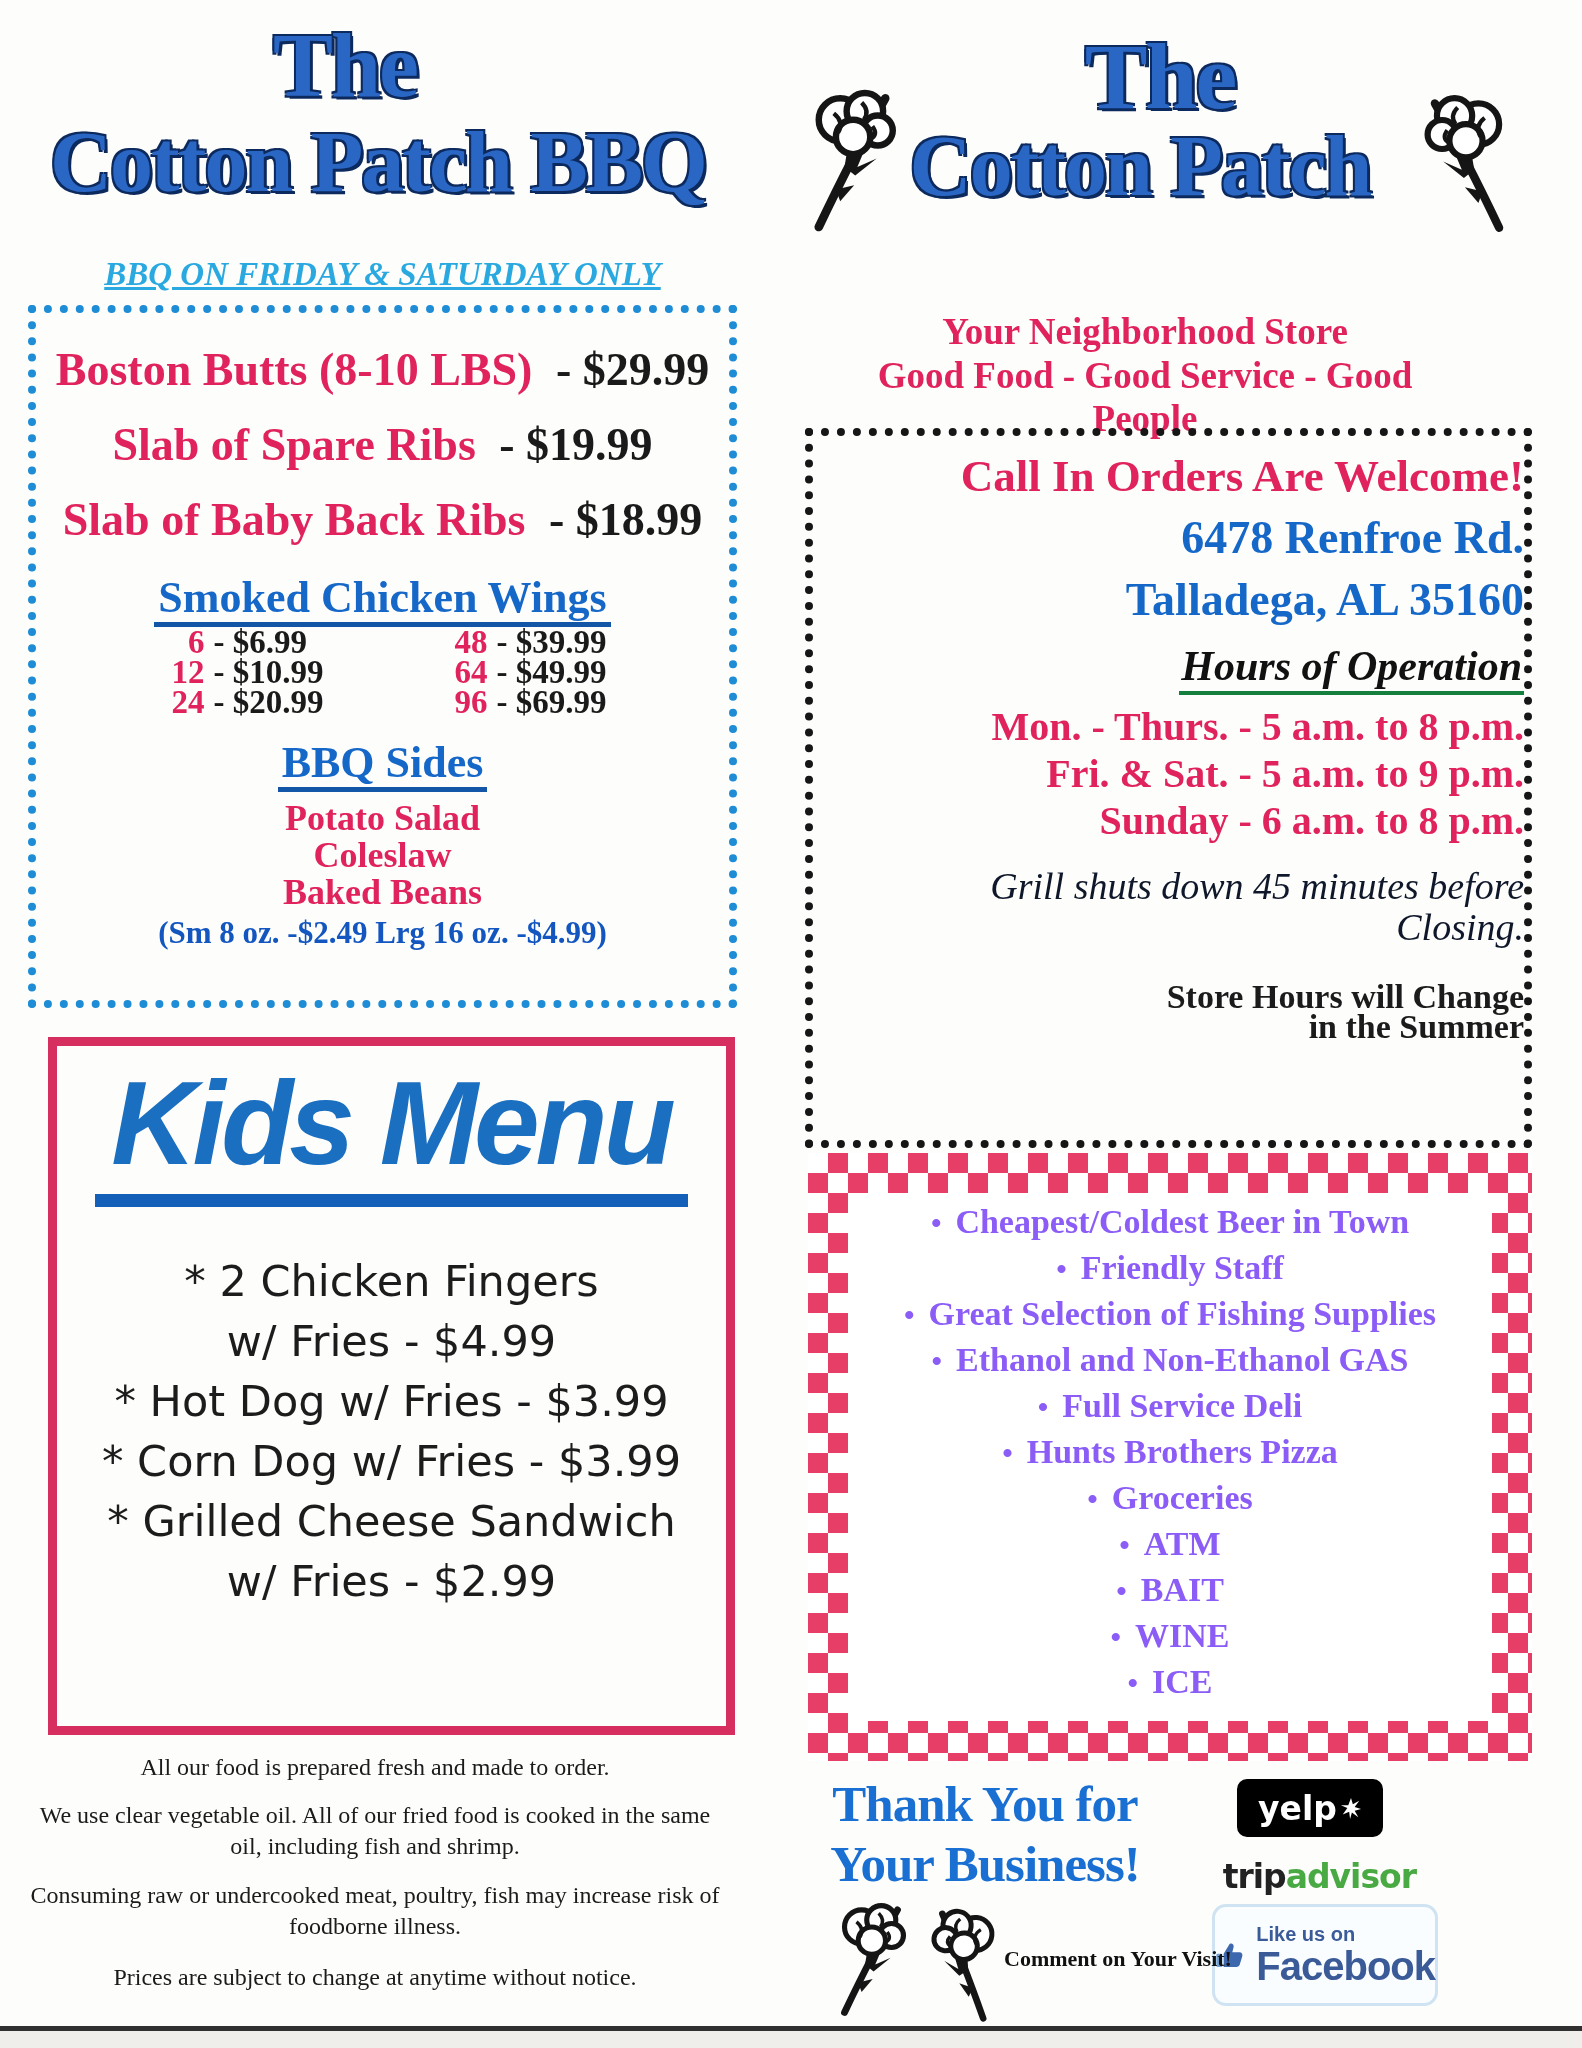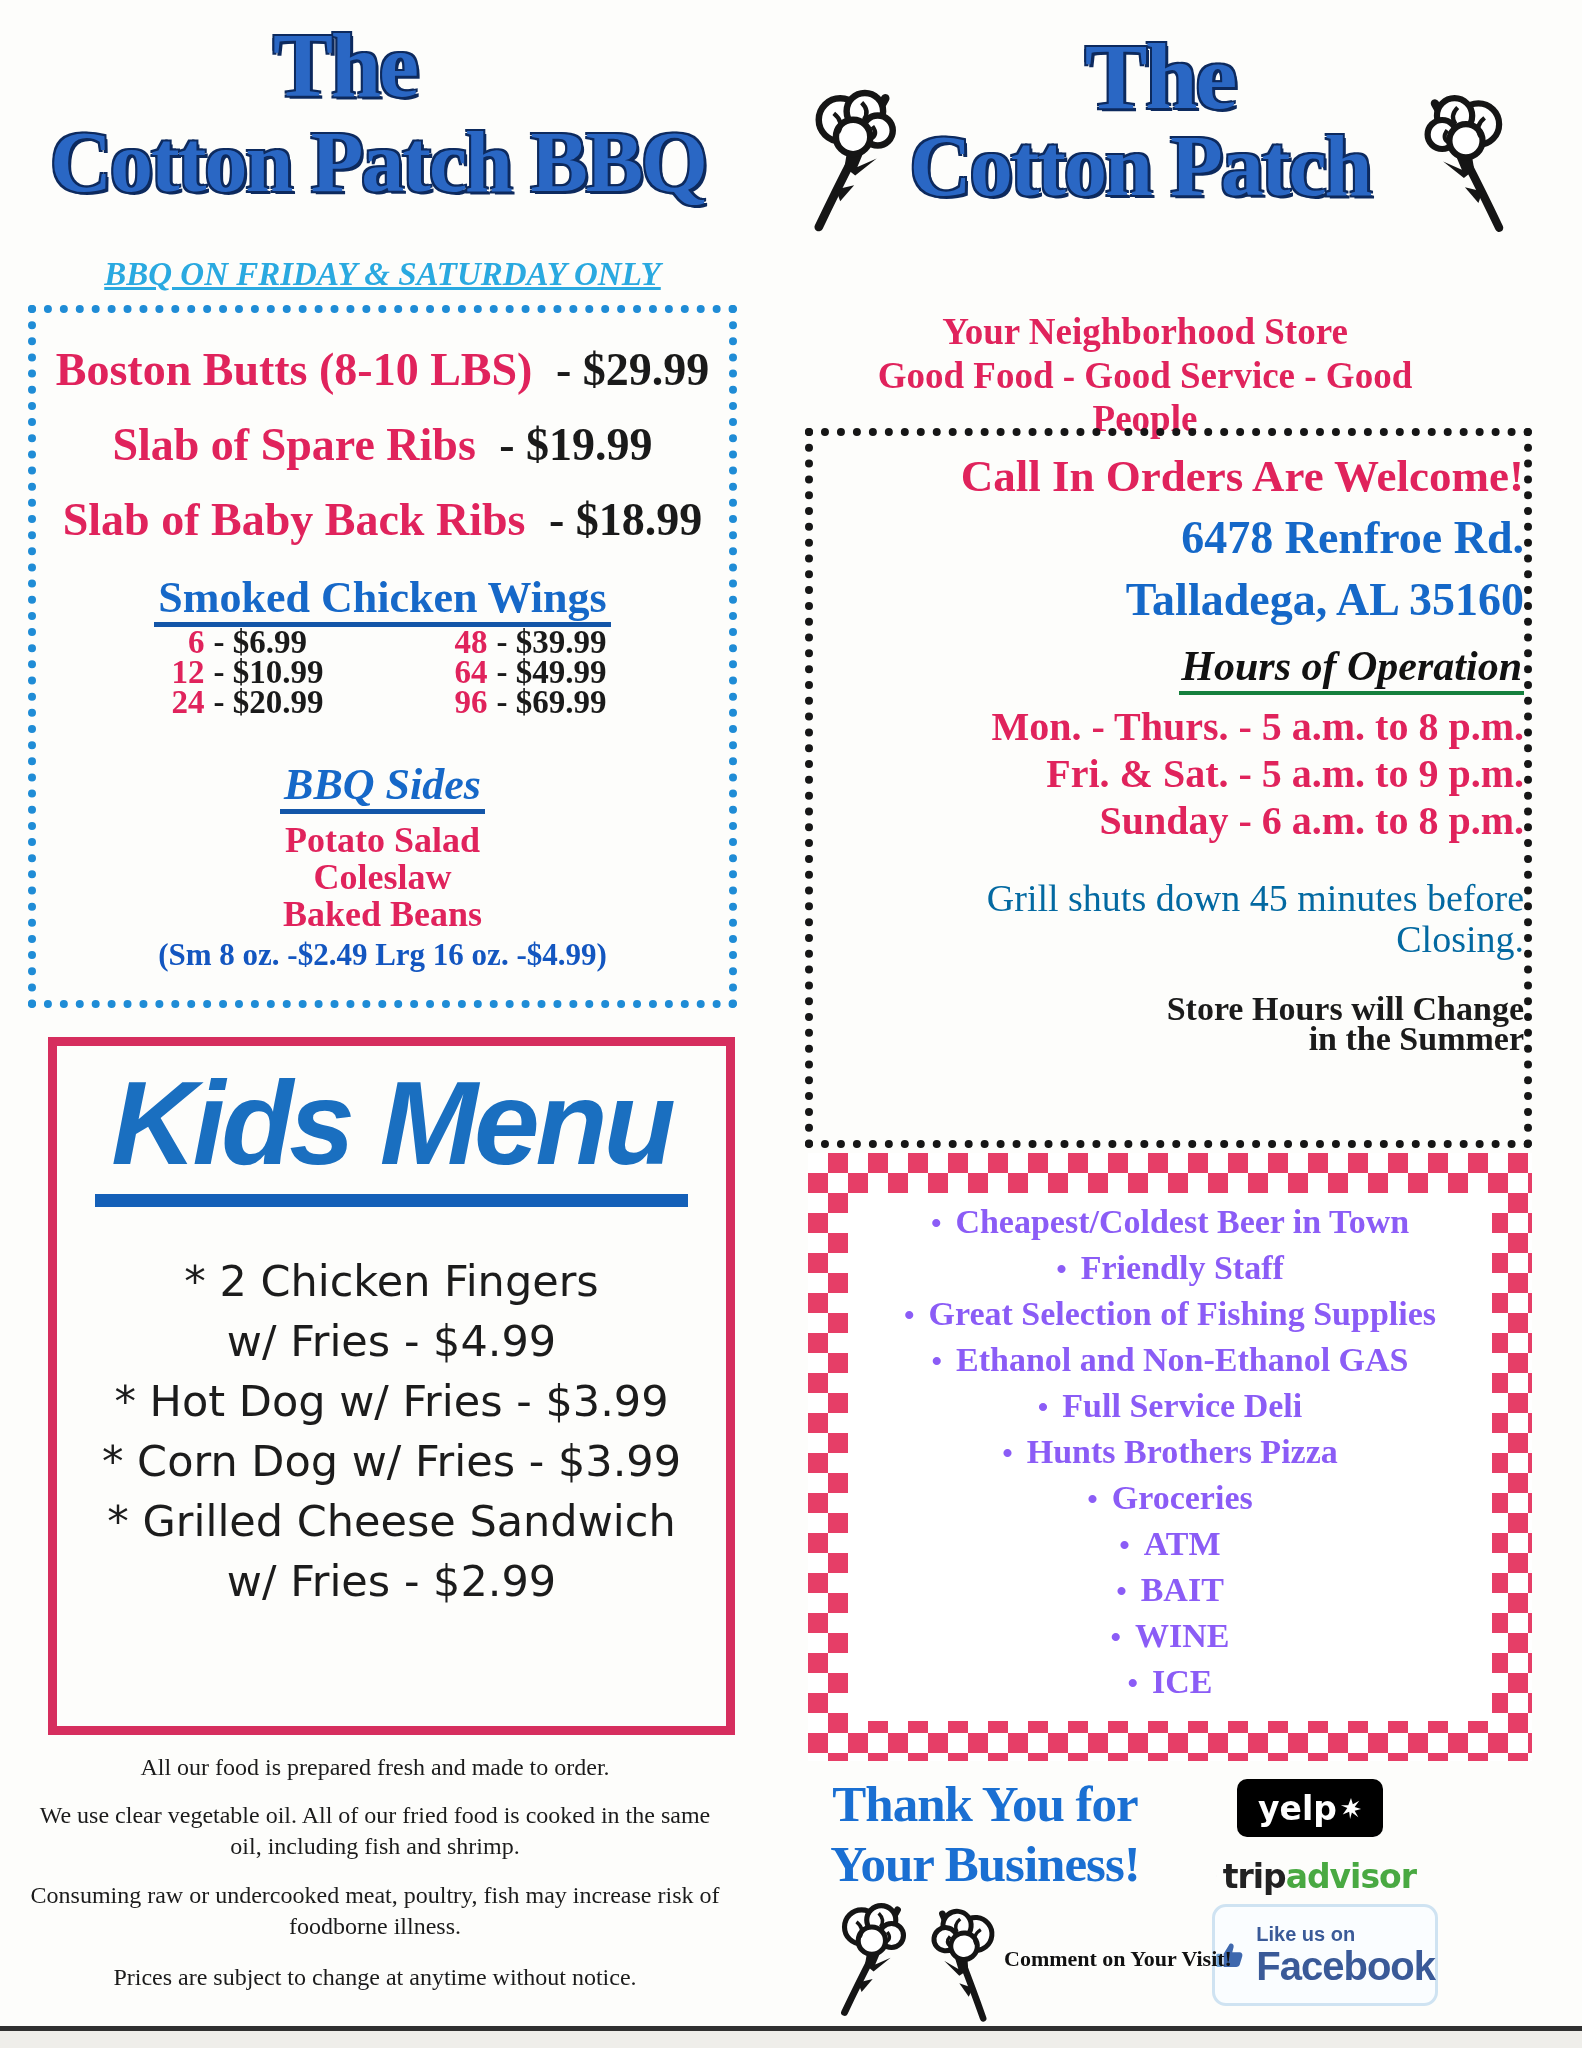--- a/index.html
+++ b/index.html
@@ -27,21 +27,21 @@
        color:#e0235c;font-size:37px;}
   .tag1{top:310px;} .tag2{top:354px;}
 
   
   .bbq-box{position:absolute;left:28px;top:305px;width:709px;height:703px;box-sizing:border-box;
     border:8px dotted #1f8cd6;text-align:center;padding-top:34px;}
   .menu-line{font-size:46px;font-weight:bold;line-height:1.0;margin-bottom:29px;}
   .mi-name{color:#e0235c;}
   .mi-price{color:#1a1a1a;margin-left:12px;}
   .wings-title,.sides-title{font-size:44px;font-weight:bold;}
-  .wings-title{margin-top:28px;} .sides-title{margin-top:42px;font-style:italic;}
+  .wings-title{margin-top:28px;} .sides-title{margin-top:20px;}
   .blue-underline{color:#1668c8;border-bottom:5px solid #1356a8;padding:0 4px 2px;display:inline-block;line-height:1.0;}
   .wings-grid{display:flex;justify-content:center;gap:118px;margin-top:0;}
   .wings-col{text-align:left;}
   .wing-row{font-size:33px;font-weight:bold;line-height:30px;}
   .wing-qty{color:#e0235c;display:inline-block;min-width:46px;text-align:right;margin-right:9px;}
   .wing-price{color:#1a1a1a;}
   .side-item{font-size:36px;font-weight:bold;color:#e0235c;line-height:37px;}
   .sides-wrap{margin-top:8px;}
   .sides-sizes{font-size:31px;font-weight:bold;color:#1356c0;margin-top:4px;}
 
@@ -60,21 +60,21 @@
 
   
   .info-box{position:absolute;left:805px;top:428px;width:727px;height:720px;box-sizing:border-box;
     border:8px dotted #161616;text-align:right;padding-top:18px;}
   .call-in{font-size:45px;font-weight:bold;color:#e0235c;line-height:1.0;}
   .addr{font-size:46px;font-weight:bold;color:#1568c8;line-height:62px;margin-top:8px;}
   .hours-title{margin-top:14px;font-size:42px;font-weight:bold;font-style:italic;color:#111;line-height:1.0;}
   .hours-title span{border-bottom:4px solid #15803d;padding:0 2px 4px;display:inline-block;}
   .hour-line{font-size:40px;font-weight:bold;color:#e0235c;line-height:47px;}
   .hours-wrap{margin-top:8px;}
-  .grill-note{margin-top:34px;font-size:38px;color:#0369a1;line-height:41px;}
+  .grill-note{margin-top:22px;font-size:38px;color:#0f172a;line-height:41px;font-style:italic;}
   .summer-note{margin-top:34px;font-size:34px;font-weight:bold;color:#1b1b1b;line-height:30px;}
 
   
   .checker-box{position:absolute;left:808px;top:1153px;width:724px;height:608px;
     background:conic-gradient(#e63e67 90deg,#fff 90deg 180deg,#e63e67 180deg 270deg,#fff 270deg);
     background-size:40px 40px;}
   .checker-inner{position:absolute;inset:40px;background:#fff;text-align:center;padding-top:6px;box-sizing:border-box;}
   .feat{font-size:34px;font-weight:bold;color:#8b5cf6;line-height:45px;}
   .feat::before{content:"\2022";margin-right:14px;font-size:30px;}
 

